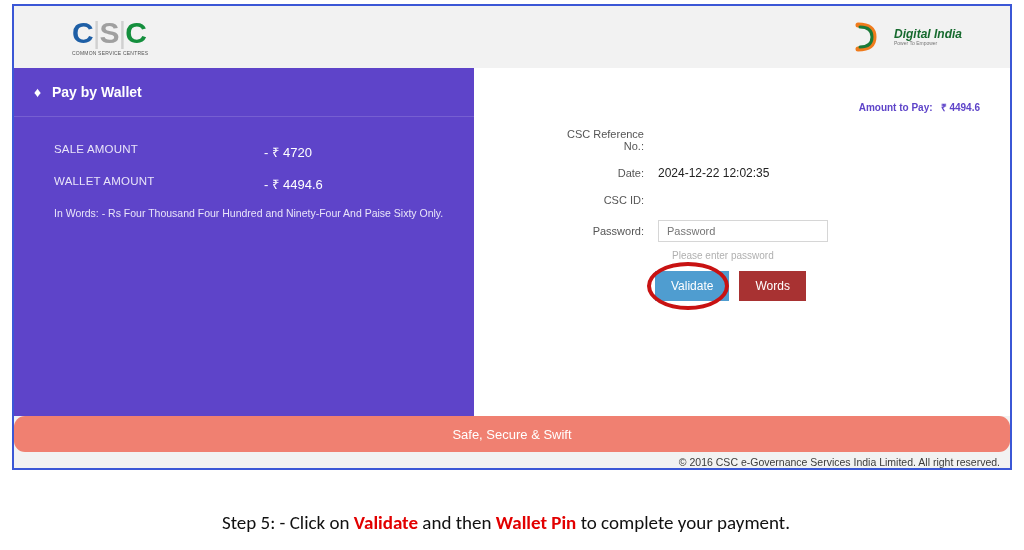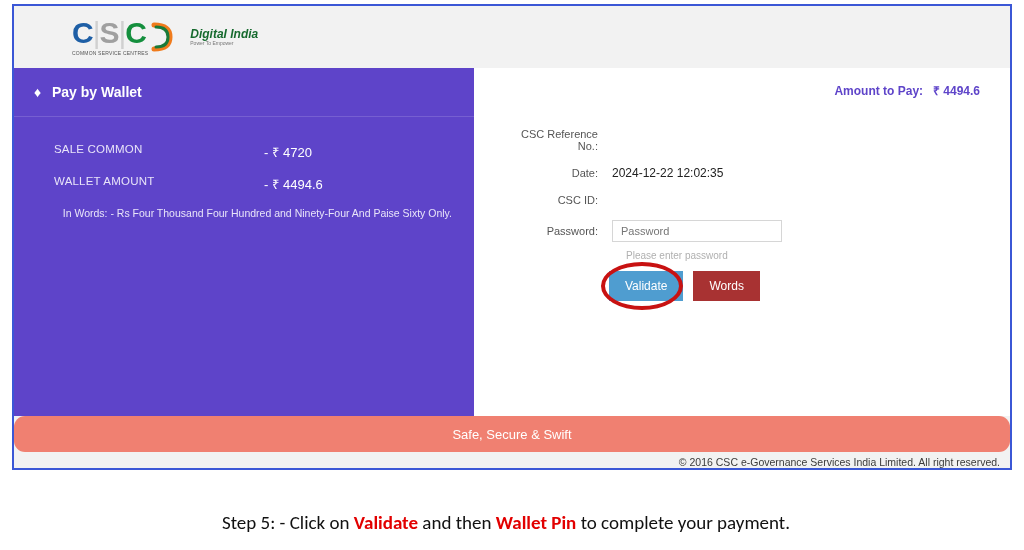--- a/index.html
+++ b/index.html
@@ -15,20 +15,21 @@
     border: 2px solid #3b57d6;
     background: #f2f2f2;
     height: 466px;
     display: flex;
     flex-direction: column;
   }
   .top-bar {
     background: #f2f2f2;
     height: 62px;
     display: flex;
+    justify-content: space-between;
     align-items: center;
     padding: 0 48px 0 58px;
   }
   .csc-logo-wrap { display: flex; flex-direction: column; align-items: flex-start; }
   .csc-logo {
     font-weight: 900; font-size: 30px; letter-spacing: -1px; line-height: 1;
   }
   .csc-logo .c1 { color: #1e5fa6; }
   .csc-logo .s  { color: #a0a0a0; }
   .csc-logo .bar { color: #d0d0d0; font-weight: 400; }
@@ -53,30 +54,30 @@
   .pay-by-wallet-header {
     padding: 16px 20px 16px 20px; border-bottom: 1px solid rgba(255,255,255,0.15);
     display: flex; align-items: center; gap: 8px;
     font-weight: 700; font-size: 14px;
   }
   .pbw-icon { display:inline-block; width:10px; }
   .left-body { padding: 26px 22px 10px 40px; font-size: 12px; }
   .left-row { display:flex; margin-bottom: 14px; }
   .left-label { width: 210px; color: #e8e4f9; font-size: 11.5px; letter-spacing: 0.2px;}
   .left-val { color: #fff; font-size: 13px; }
-  .in-words { font-size: 10.5px; color: #e8e4f9; margin-top: 4px; text-align: right; }
+  .in-words { font-size: 10.5px; color: #e8e4f9; margin-top: 4px; }
 
   .right-panel {
     flex: 1; background: #ffffff; padding: 0 30px 0 0; position: relative;
   }
   .amount-to-pay {
-    position: absolute; right: 30px; top: 14px; color: #5e44c9;
-    font-weight: 700; font-size: 12px;
-  }
-  .right-body { padding: 60px 0 0 30px; font-size: 11px; color: #555;}
+    position: absolute; right: 30px; top: 32px; color: #5e44c9;
+    font-weight: 700; font-size: 10px;
+  }
+  .right-body { padding: 60px 0 0 30px; font-size: 11px; color: #555; margin-left: 46px;}
   .form-row { display:flex; align-items:center; margin-bottom: 14px; }
   .form-label { width: 108px; text-align: right; padding-right: 14px; color:#555; font-size:11px;}
   .form-val { color:#222; font-size:12px; }
   .pw-input {
     width: 170px; height: 22px; border: 1px solid #d6d6d6; padding: 3px 8px;
     font-size: 11px; color:#555;
   }
   .pw-hint { font-size: 10px; color: #b0b0b0; margin-left: 122px; margin-top: -6px; margin-bottom: 10px;}
   .btn-row { margin-left: 105px; display:flex; align-items:center; gap: 10px; position:relative;}
   .btn {
@@ -142,21 +143,21 @@
   </div>
 
   <div class="content-area">
     <div class="left-panel">
       <div class="pay-by-wallet-header">
         <span class="pbw-icon">♦</span>
         <span>Pay by Wallet</span>
       </div>
       <div class="left-body">
         <div class="left-row">
-          <div class="left-label">SALE COMMON</div>
+          <div class="left-label">SALE AMOUNT</div>
           <div class="left-val">- ₹  4720</div>
         </div>
         <div class="left-row">
           <div class="left-label">WALLET AMOUNT</div>
           <div class="left-val">- ₹  4494.6</div>
         </div>
         <div class="in-words">In Words:  - Rs Four Thousand Four Hundred and Ninety-Four And Paise Sixty Only.</div>
       </div>
     </div>
 

